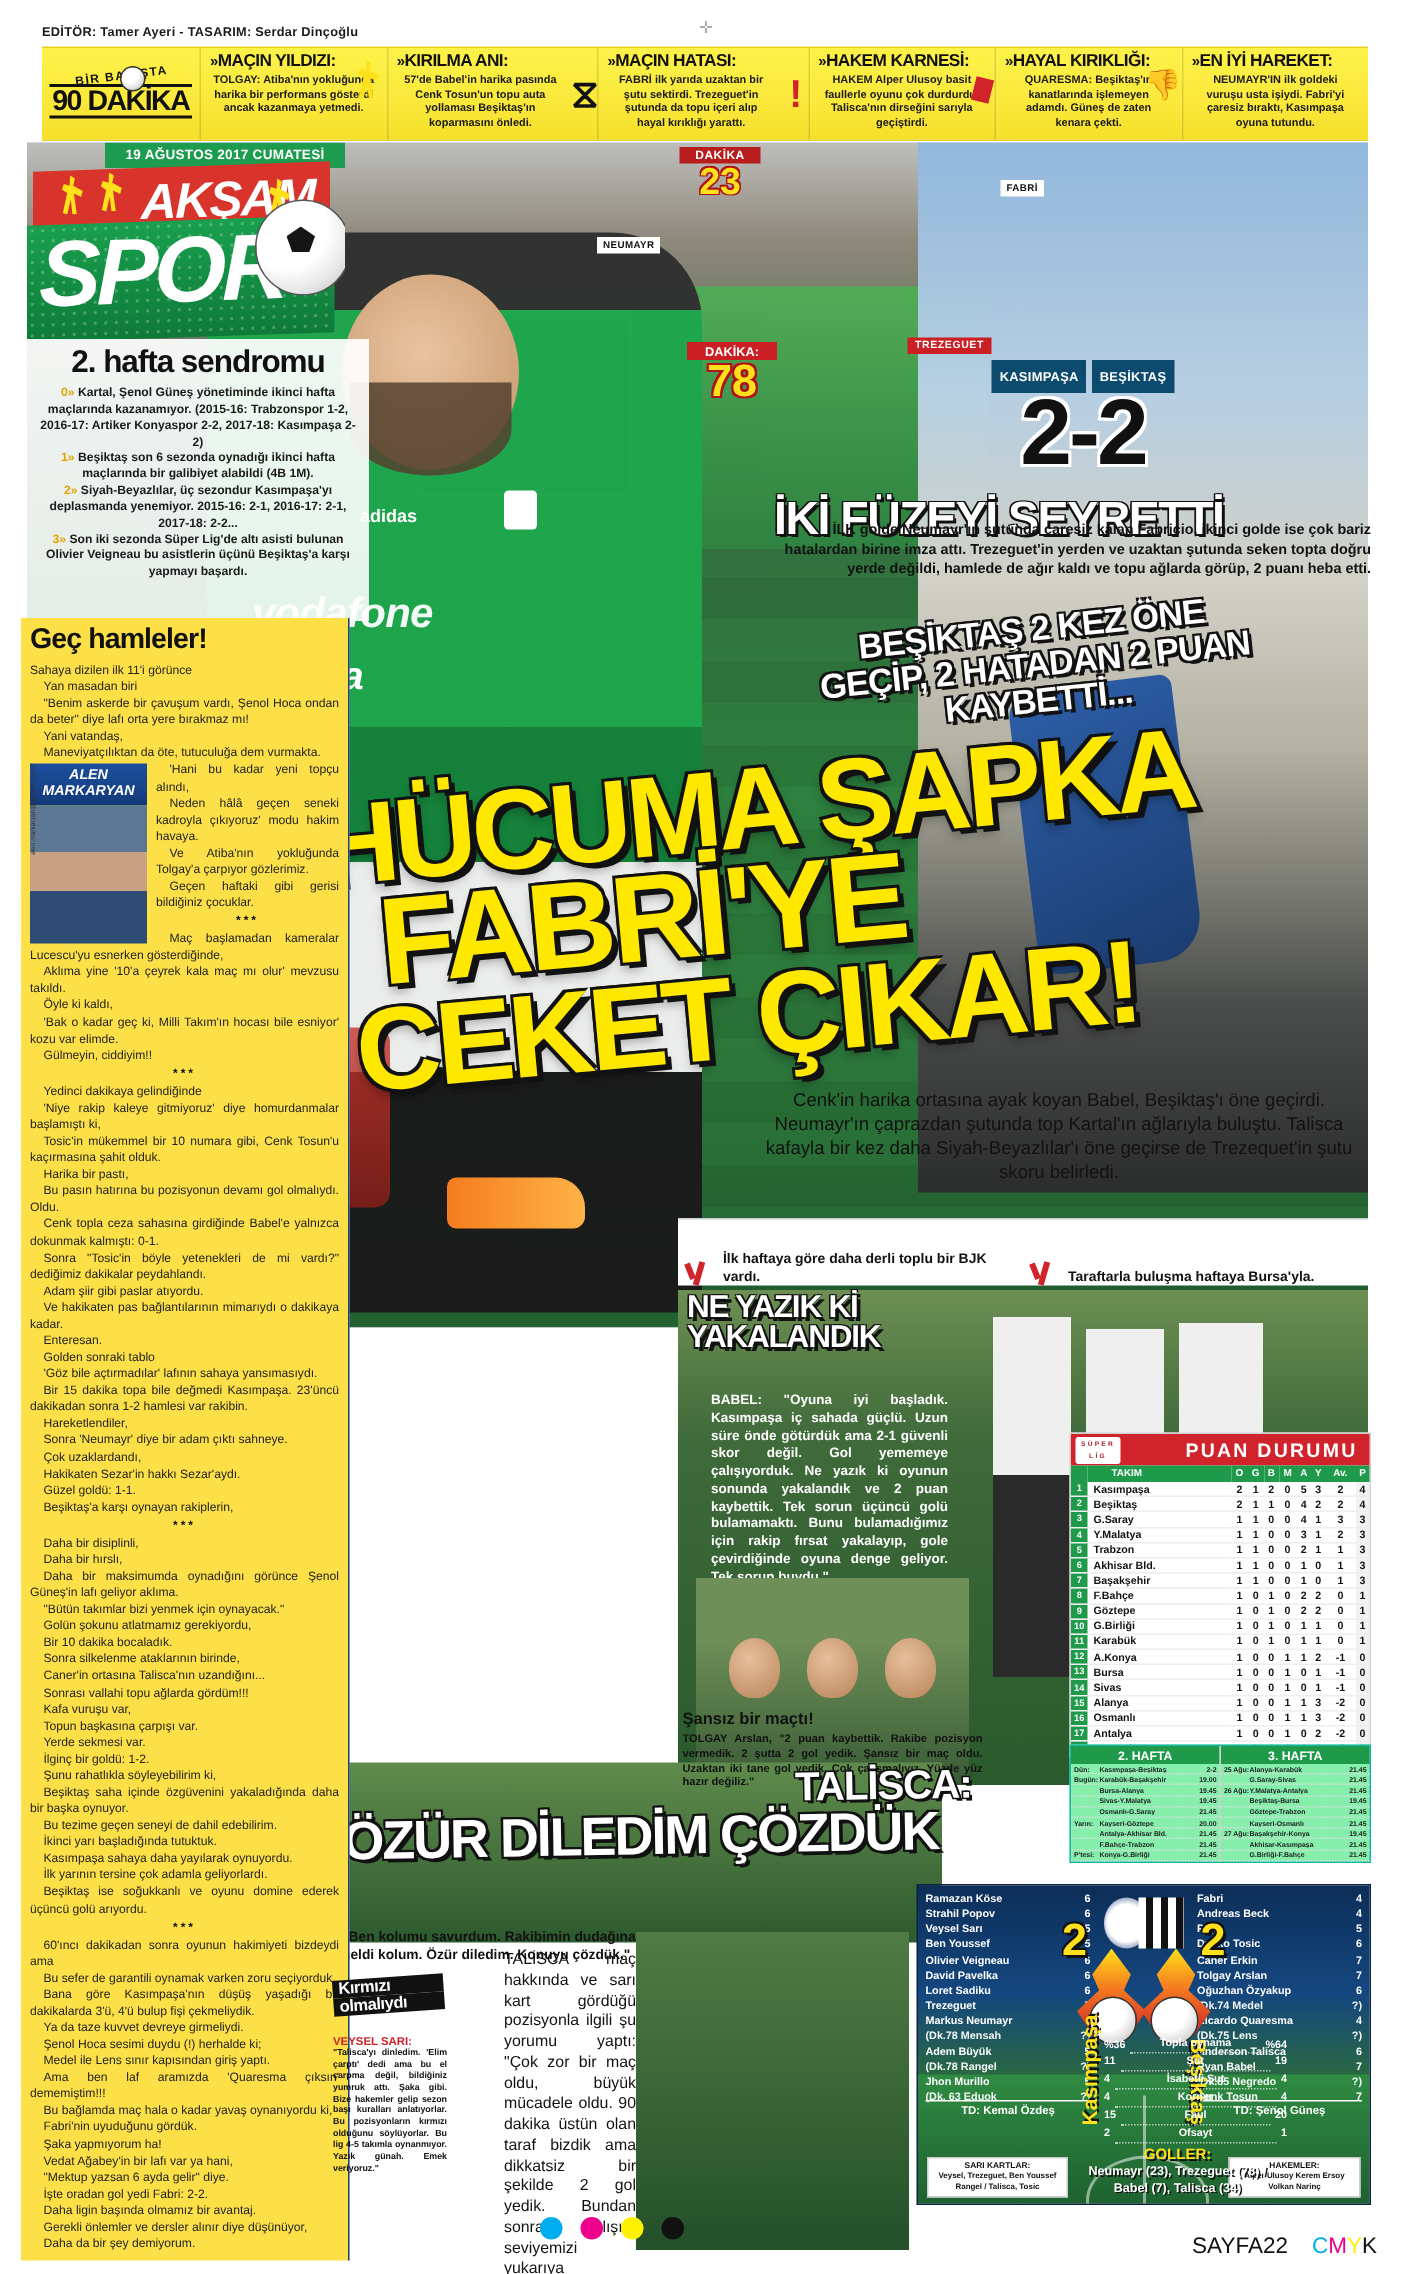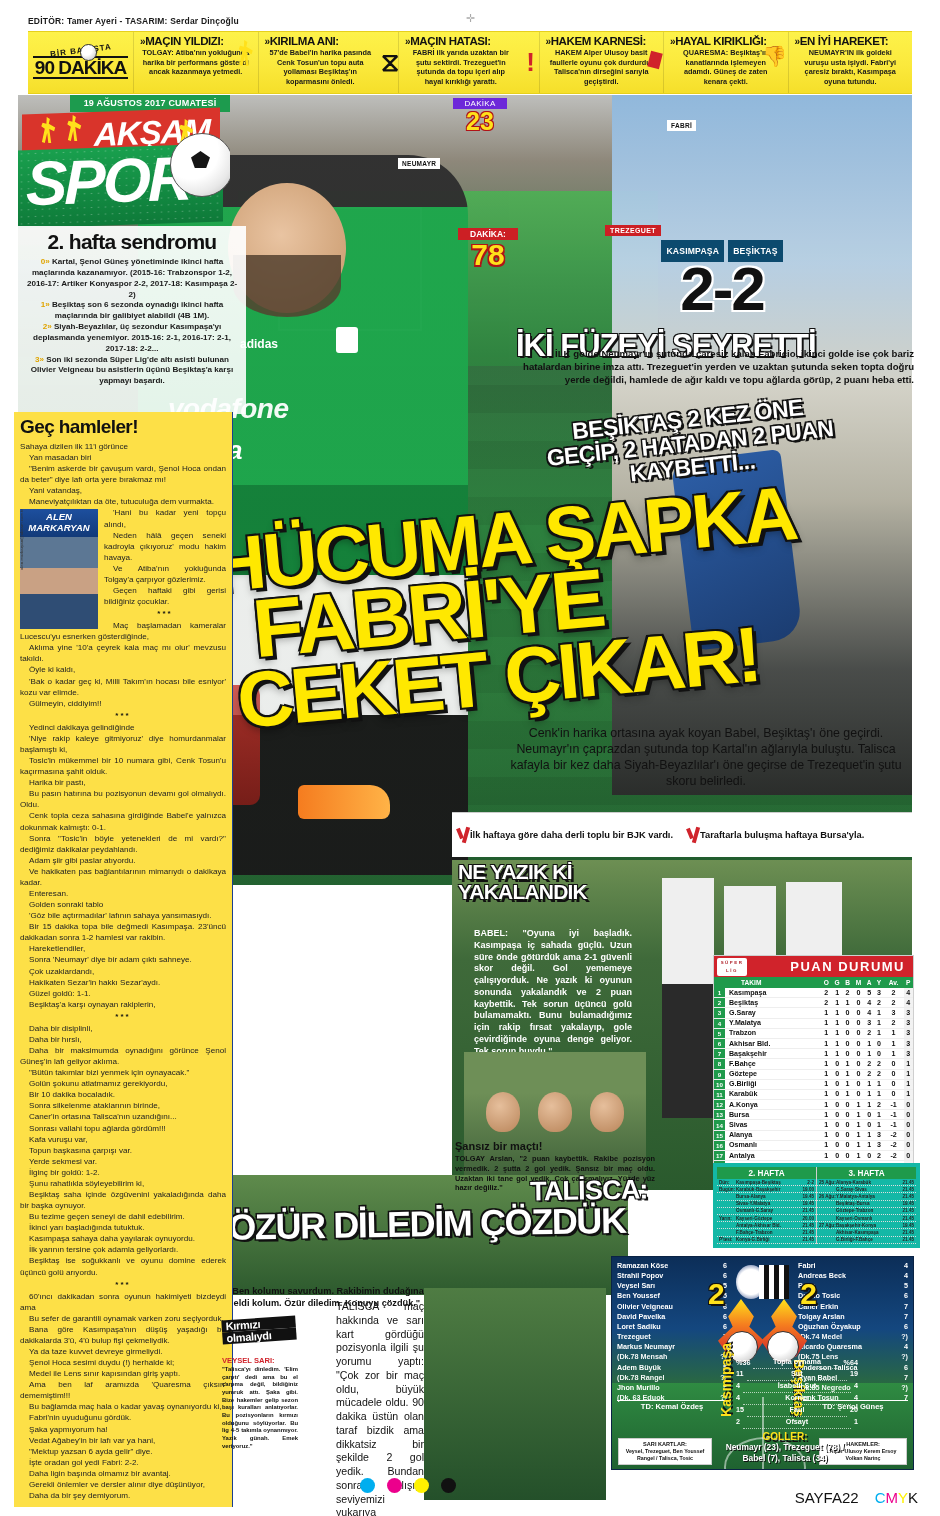--- a/index.html
+++ b/index.html
@@ -99,21 +99,21 @@
      background:linear-gradient(180deg,#c9352c,#8d1e18);border-radius:10px;opacity:.8;}
   .hero .boot{position:absolute;left:280px;top:690px;width:92px;height:34px;
      background:linear-gradient(90deg,#f57c1f,#ffb347);border-radius:6px 20px 8px 6px;}
 
   
   .tagwhite{position:absolute;background:#fff;color:#111;font-size:6.5px;font-weight:bold;
      padding:2px 4px;letter-spacing:.3px;z-index:4;}
   .tagred{position:absolute;background:#cc1f24;color:#fff;font-size:7px;font-weight:bold;
      padding:2px 5px;letter-spacing:.4px;z-index:4;}
   .dakika-badge{position:absolute;left:453px;top:98px;width:54px;height:46px;z-index:5;text-align:center;}
-  .dakika-badge .lbl{display:block;background:#6d28d9;color:#fff;font-size:8px;font-weight:normal;
+  .dakika-badge .lbl{display:block;background:#b91c1c;color:#fff;font-size:8px;font-weight:bold;
      padding:1px 0;letter-spacing:.3px;}
   .dakika-badge .num{display:block;color:#ffe11b;font-size:25px;font-weight:bold;line-height:1;
      text-shadow:1px 1px 0 #b01317,-1px -1px 0 #b01317,1px -1px 0 #b01317,-1px 1px 0 #b01317;}
   .dakika78{position:absolute;left:458px;top:228px;width:60px;z-index:5;text-align:center;}
   .dakika78 .lbl{display:block;background:#cc1f24;color:#fff;font-size:8.5px;font-weight:bold;padding:1px 0;}
   .dakika78 .num{display:block;color:#ffe11b;font-size:30px;font-weight:bold;line-height:1;
      text-shadow:1.5px 1.5px 0 #b01317,-1.5px -1.5px 0 #b01317,1.5px -1.5px 0 #b01317,-1.5px 1.5px 0 #b01317;}
 
   
   .scorebox{position:absolute;left:648px;top:240px;width:148px;z-index:6;}
@@ -140,21 +140,21 @@
   .bh1{font-size:76px;}
   .bh2{font-size:82px;margin-top:-4px;margin-left:36px;}
   .bh3{font-size:78px;margin-top:-2px;margin-left:14px;}
 
   .sublede{position:absolute;left:500px;top:726px;width:412px;z-index:7;color:#111;font-size:12.4px;
      line-height:1.28;text-align:center;}
 
   
   .checks{position:absolute;left:452px;top:812px;width:460px;height:44px;display:flex;z-index:7;
      border-top:1px solid #ccc;background:#fff;}
-  .checks .ck{flex:1;display:flex;align-items:center;gap:0;padding:14px 4px;}
+  .checks .ck{flex:1;display:flex;align-items:flex-end;gap:12px;padding:0 4px;}
   .checks .ck p{margin:0;font-size:9.3px;font-weight:bold;line-height:1.3;color:#111;}
   .vtick{width:14px;height:16px;flex:0 0 14px;position:relative;}
   .vtick:before,.vtick:after{content:"";position:absolute;background:#d0232b;}
   .vtick:before{width:4px;height:11px;left:2px;top:1px;transform:rotate(-22deg);}
   .vtick:after{width:4px;height:16px;left:8px;top:0;transform:rotate(16deg);}
 
   
   .neyazik{position:absolute;left:452px;top:860px;width:460px;height:330px;z-index:5;overflow:hidden;
      background:linear-gradient(180deg,#6d8f53 0%,#3f6a3a 30%,#2a5a2d 100%);}
   .neyazik .ply{position:absolute;background:linear-gradient(180deg,#efefef 0 44%,#2a2a2a 44% 100%);}
@@ -181,21 +181,21 @@
   .puan .pl{position:absolute;left:3px;top:2px;width:30px;height:17px;background:#fff;border-radius:2px;
      font-size:4.4px;color:#b0232b;font-weight:bold;text-align:center;line-height:8px;padding-top:1px;}
   table.ptab{border-collapse:collapse;width:100%;}
   table.ptab th{background:#1f9a4b;color:#fff;font-size:6.6px;font-weight:bold;padding:2px 0;text-align:center;}
   table.ptab th.tn{text-align:left;padding-left:16px;}
   table.ptab td{font-size:7.1px;font-weight:bold;padding:.6px 0;text-align:center;color:#111;border-bottom:1px solid #eee;}
   table.ptab td.rk{width:11px;background:#1f9a4b;color:#fff;font-size:6.2px;}
   table.ptab td.tm{text-align:left;padding-left:4px;white-space:nowrap;}
   table.ptab td.pt{background:#f2f2f2;}
   .haftas{position:absolute;left:713px;top:1163px;width:199px;z-index:9;display:flex;
-     border:4px solid #14b8a6;background:#14b8a6;}
+     border:1px solid #14b8a6;background:#86efac;}
   .haftas .col{flex:1;}
   .haftas .hh{background:#1f9a4b;color:#fff;font-size:8.2px;font-weight:bold;text-align:center;padding:1.5px 0;}
   .haftas .row{display:flex;font-size:4.6px;font-weight:bold;color:#222;padding:.6px 2px;border-bottom:1px dotted #ddd;}
   .haftas .row .d{width:17px;flex:0 0 17px;}
   .haftas .row .m{flex:1;overflow:hidden;white-space:nowrap;}
 
   
   .talisca-head{position:absolute;left:228px;top:1178px;width:420px;z-index:9;transform:rotate(-1deg);}
   .talisca-head .l1{color:#fff;font-size:27px;font-weight:bold;letter-spacing:-.8px;text-align:right;
      text-shadow:2px 2px 0 #111,-1px -1px 0 #111,1px -1px 0 #111,-1px 1px 0 #111;}

